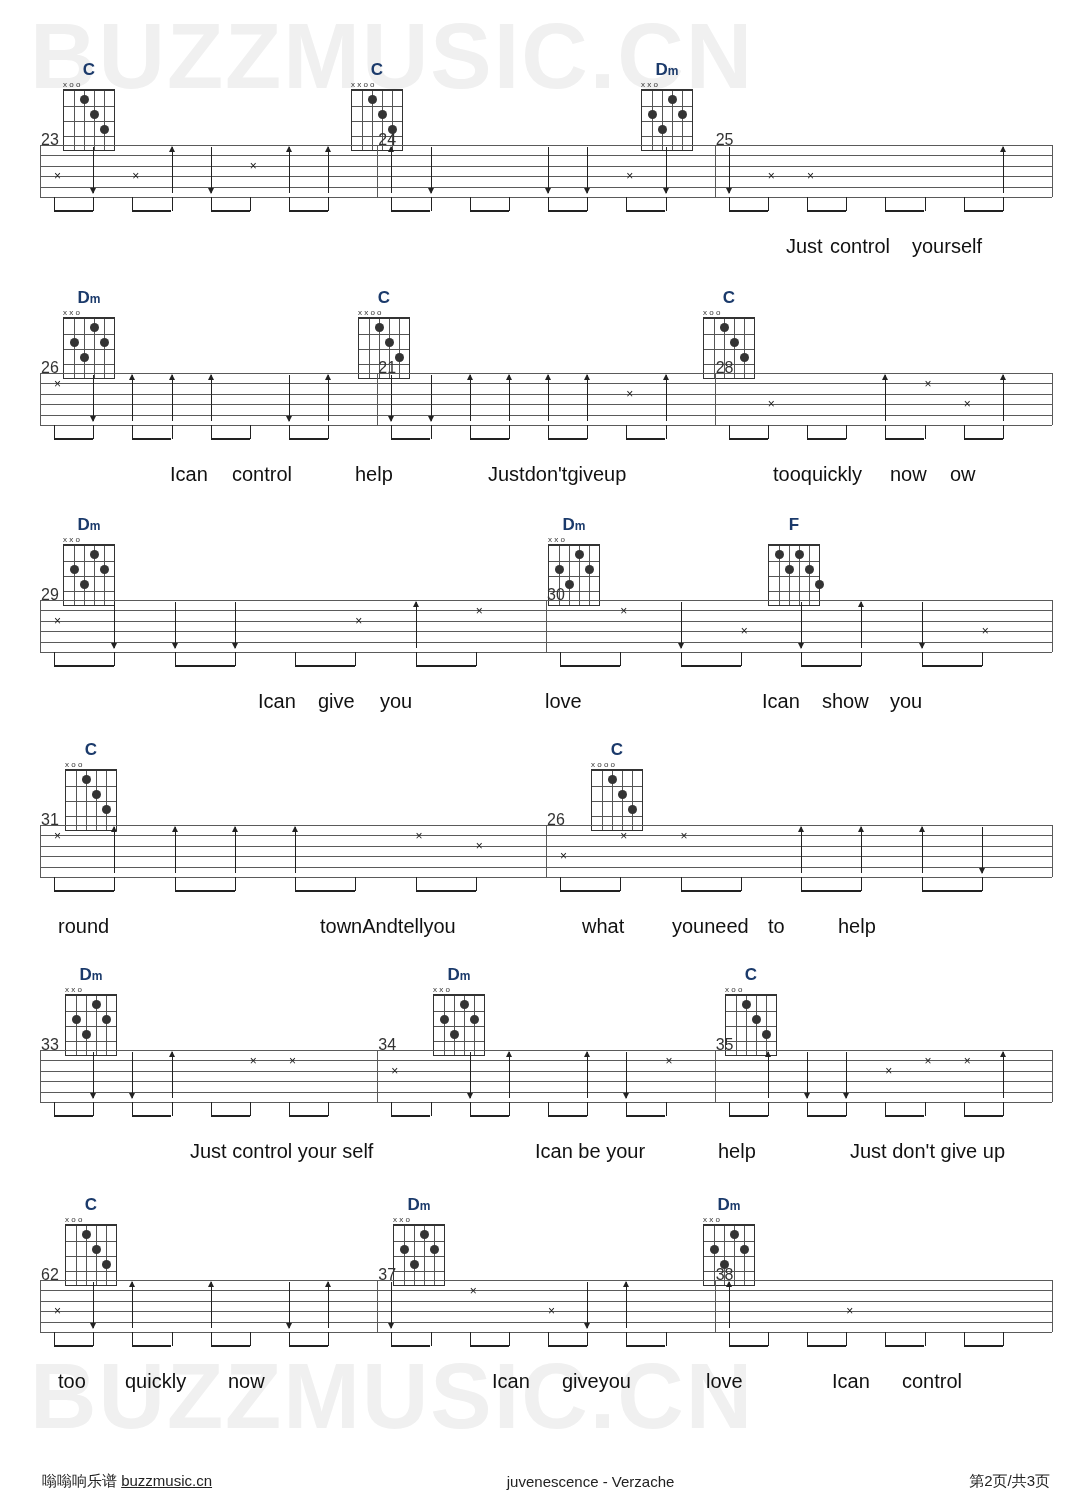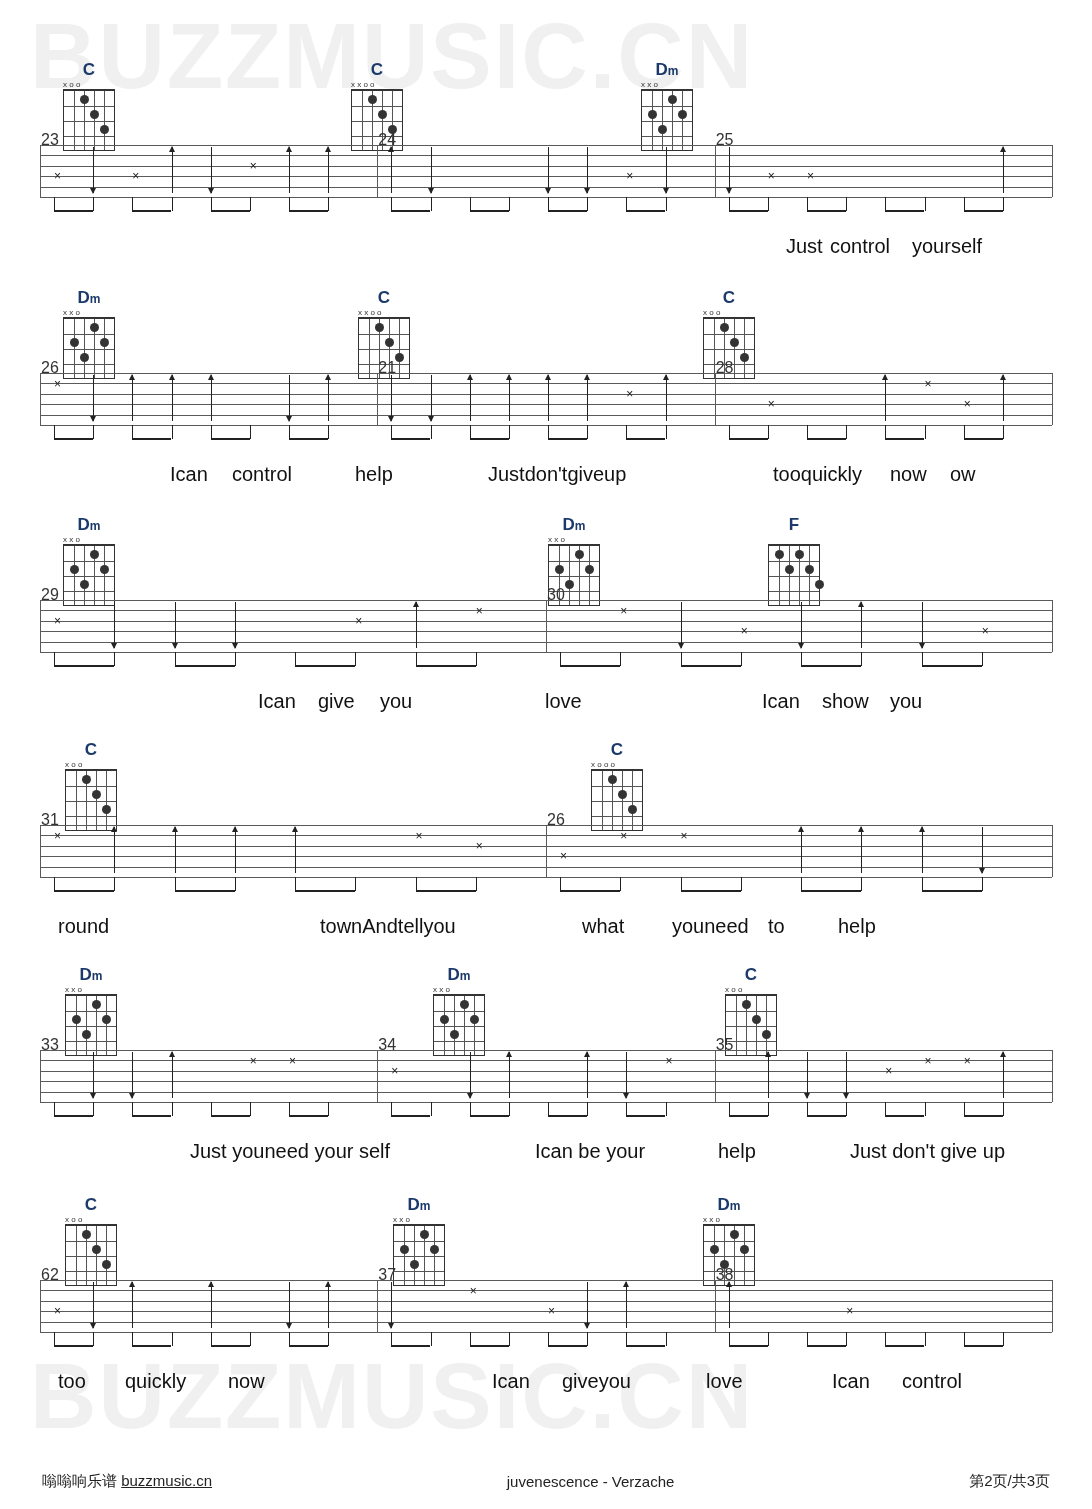--- a/index.html
+++ b/index.html
@@ -663,21 +663,21 @@
         <div class="stem" style="left: 845.333px; top: 52px; height: 14px;"></div>
         <div class="beam" style="left: 845.333px; top: 65px; width: 39.1667px;"></div>
         <div class="xmark" style="left: 884.5px; top: 6px;">×</div>
         <div class="stem" style="left: 884.5px; top: 52px; height: 14px;"></div>
         <div class="xmark" style="left: 923.667px; top: 6px;">×</div>
         <div class="stem" style="left: 923.667px; top: 52px; height: 14px;"></div>
         <div class="beam" style="left: 923.667px; top: 65px; width: 39.1667px;"></div>
         <div class="arrow up" style="left: 962.833px; top: 2px; height: 46px;"></div>
         <div class="stem" style="left: 962.833px; top: 52px; height: 14px;"></div>
       </div>
-      <div class="lyrics" style="left: 190px; top: 175px;">Just youneed your self</div>
+      <div class="lyrics" style="left: 190px; top: 175px;">Just control your self</div>
       <div class="lyrics" style="left: 535px; top: 175px;">Ican be your</div>
       <div class="lyrics" style="left: 718px; top: 175px;">help</div>
       <div class="lyrics" style="left: 850px; top: 175px;">Just don't give up</div>
     </div>
     <div class="system" style="position: absolute; left: 0px; right: 0px; top: 1195px; height: 200px;">
       <div class="chord" style="left: 62px; top: 0px;">
         <div class="cname">C</div>
         <div class="cmarks">x     o  o</div>
         <div class="grid">
           <div class="v" style="left: 10px;"></div>

